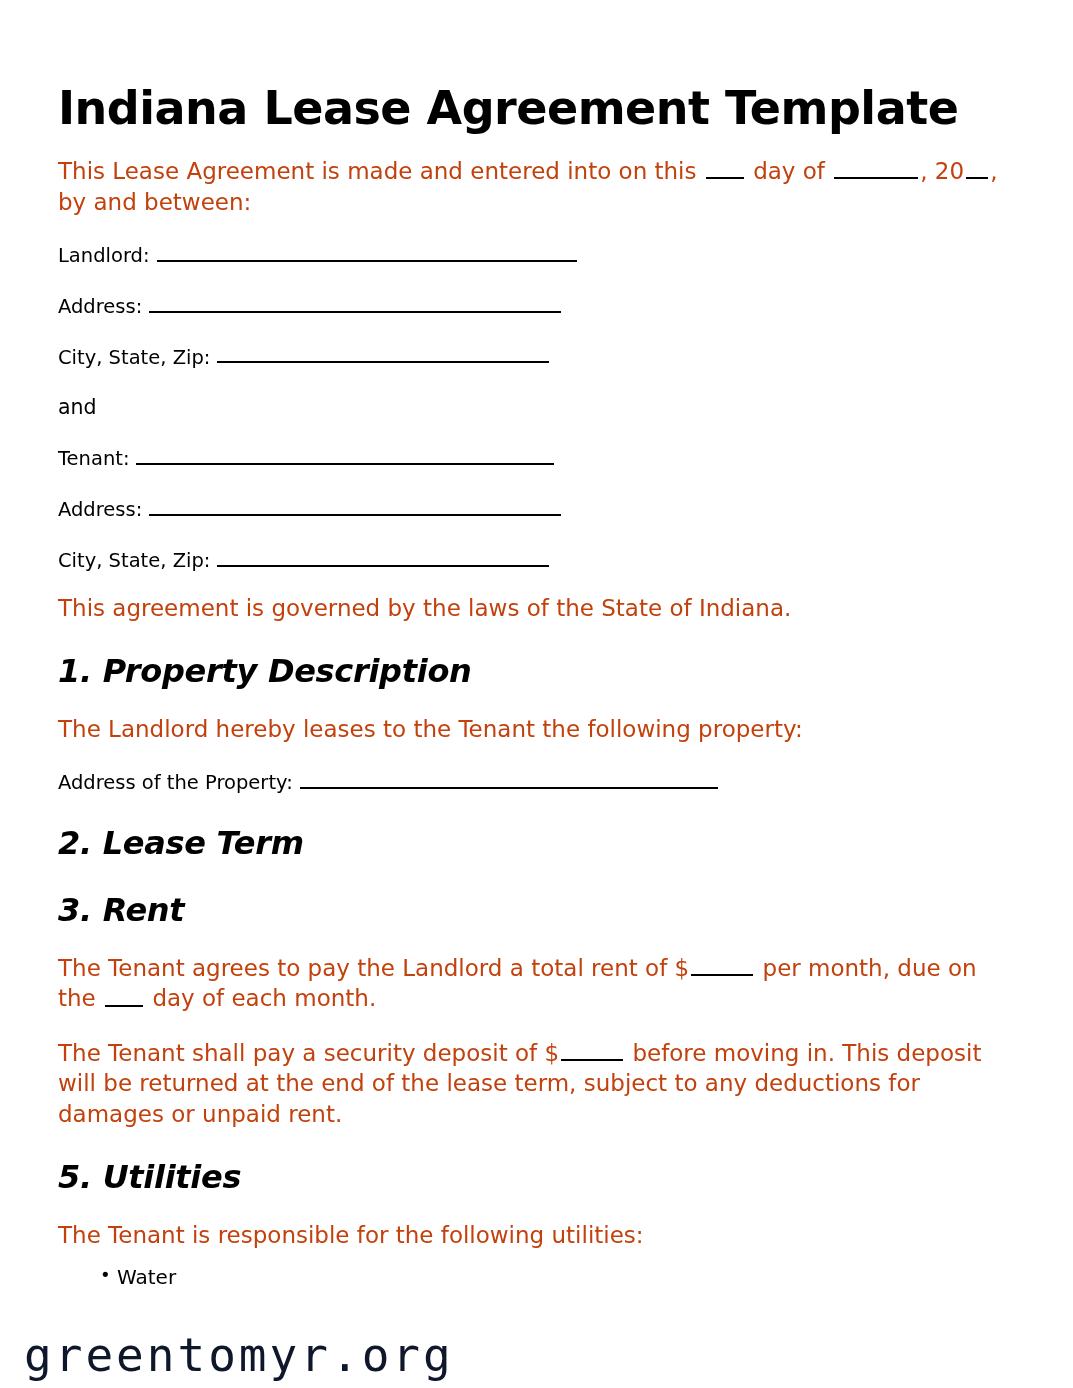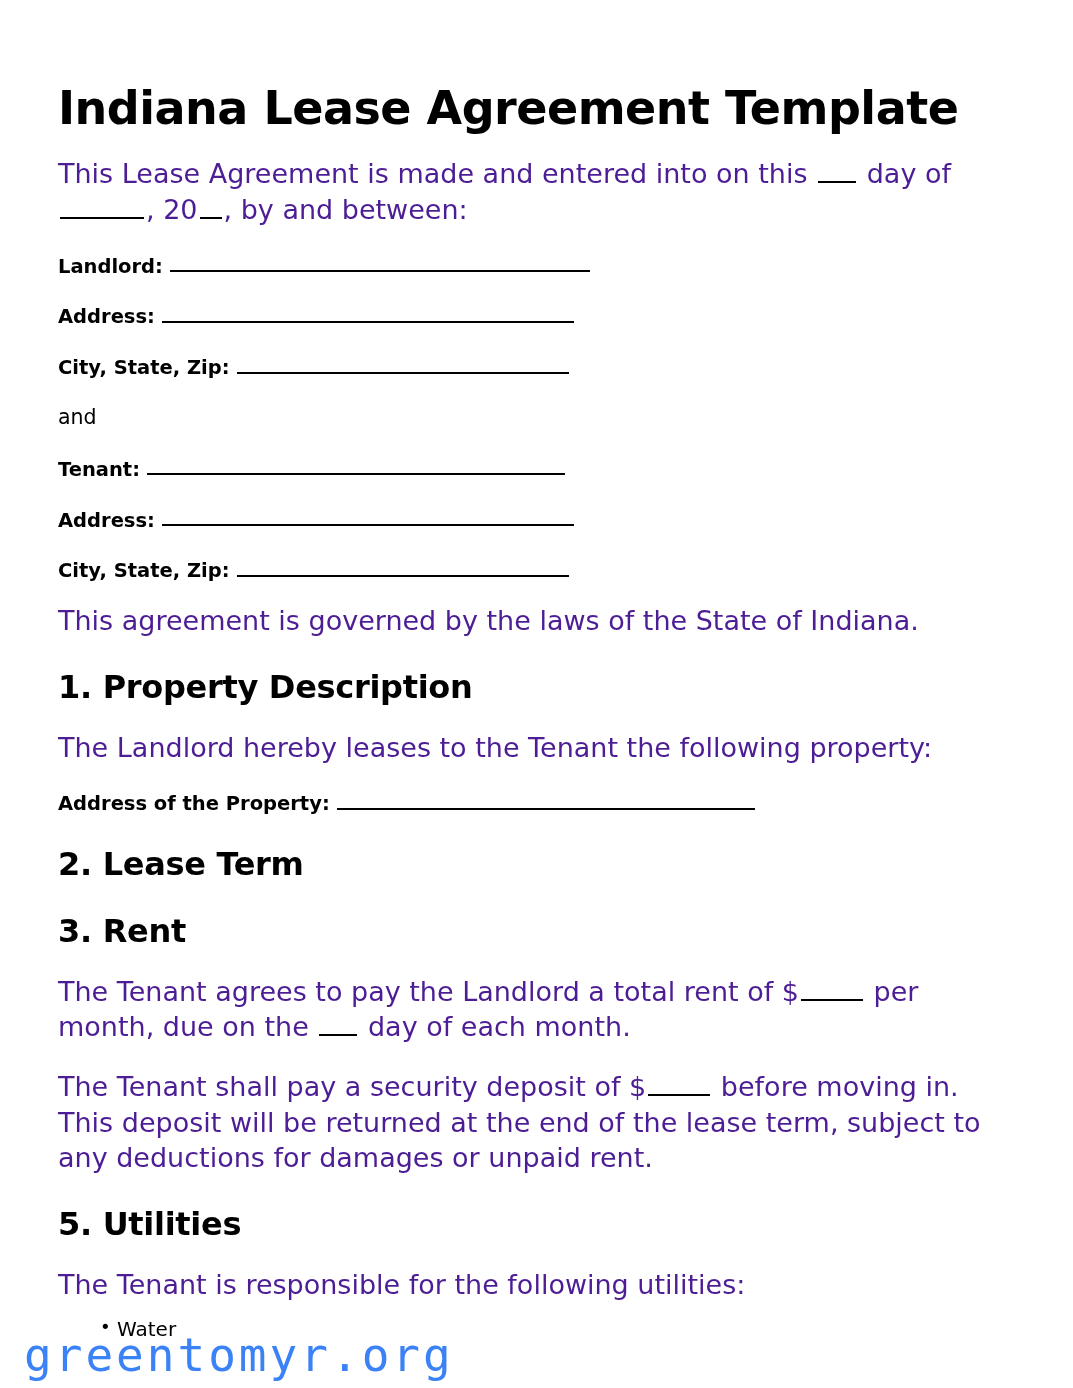--- a/index.html
+++ b/index.html
@@ -34,40 +34,40 @@
     font-weight: bold;
     line-height: 1.05;
     letter-spacing: -0.5px;
     margin: 0;
     padding-top: 68px;
     color: #000;
   }
 
   
   .para {
-    font-size: 27px;
+    font-size: 23px;
     line-height: 1.32;
     margin: 0;
     padding-top: 24px;
-    color: #4c1d95;
+    color: #c2410c;
   }
   .para.tight {
     padding-top: 20px;
   }
 
   
   .field-row {
     font-size: 19.5px;
     line-height: 1.3;
     margin: 0;
     padding-top: 24px;
     white-space: nowrap;
   }
   .field-label {
-    font-weight: bold;
+    font-weight: normal;
     font-size: 19.5px;
   }
   .field-blank {
     display: inline-block;
     border-bottom: 2px solid #000;
     vertical-align: baseline;
     height: 0.95em;
     margin-left: 7px;
   }
   .blank-landlord { width: 420px; }
@@ -84,20 +84,21 @@
   }
 
   
   .section-heading {
     font-size: 32px;
     font-weight: bold;
     line-height: 1.15;
     margin: 0;
     padding-top: 30px;
     letter-spacing: -0.3px;
+    font-style: italic;
   }
 
   
   .ul-blank {
     display: inline-block;
     border-bottom: 2px solid #000;
     height: 0.92em;
     vertical-align: baseline;
     margin: 0 2px;
   }
@@ -206,14 +207,14 @@
 
     <h2 class="section-heading">5. Utilities</h2>
     <p class="para">The Tenant is responsible for the following utilities:</p>
 
     <ul class="util-list">
       <li>Water</li>
     </ul>
 
   </div>
 
-  <div class="watermark" style="color: #3b82f6;">greentomyr.org</div>
+  <div class="watermark" style="color: #0f172a;">greentomyr.org</div>
 </div>
 
 </body></html>

